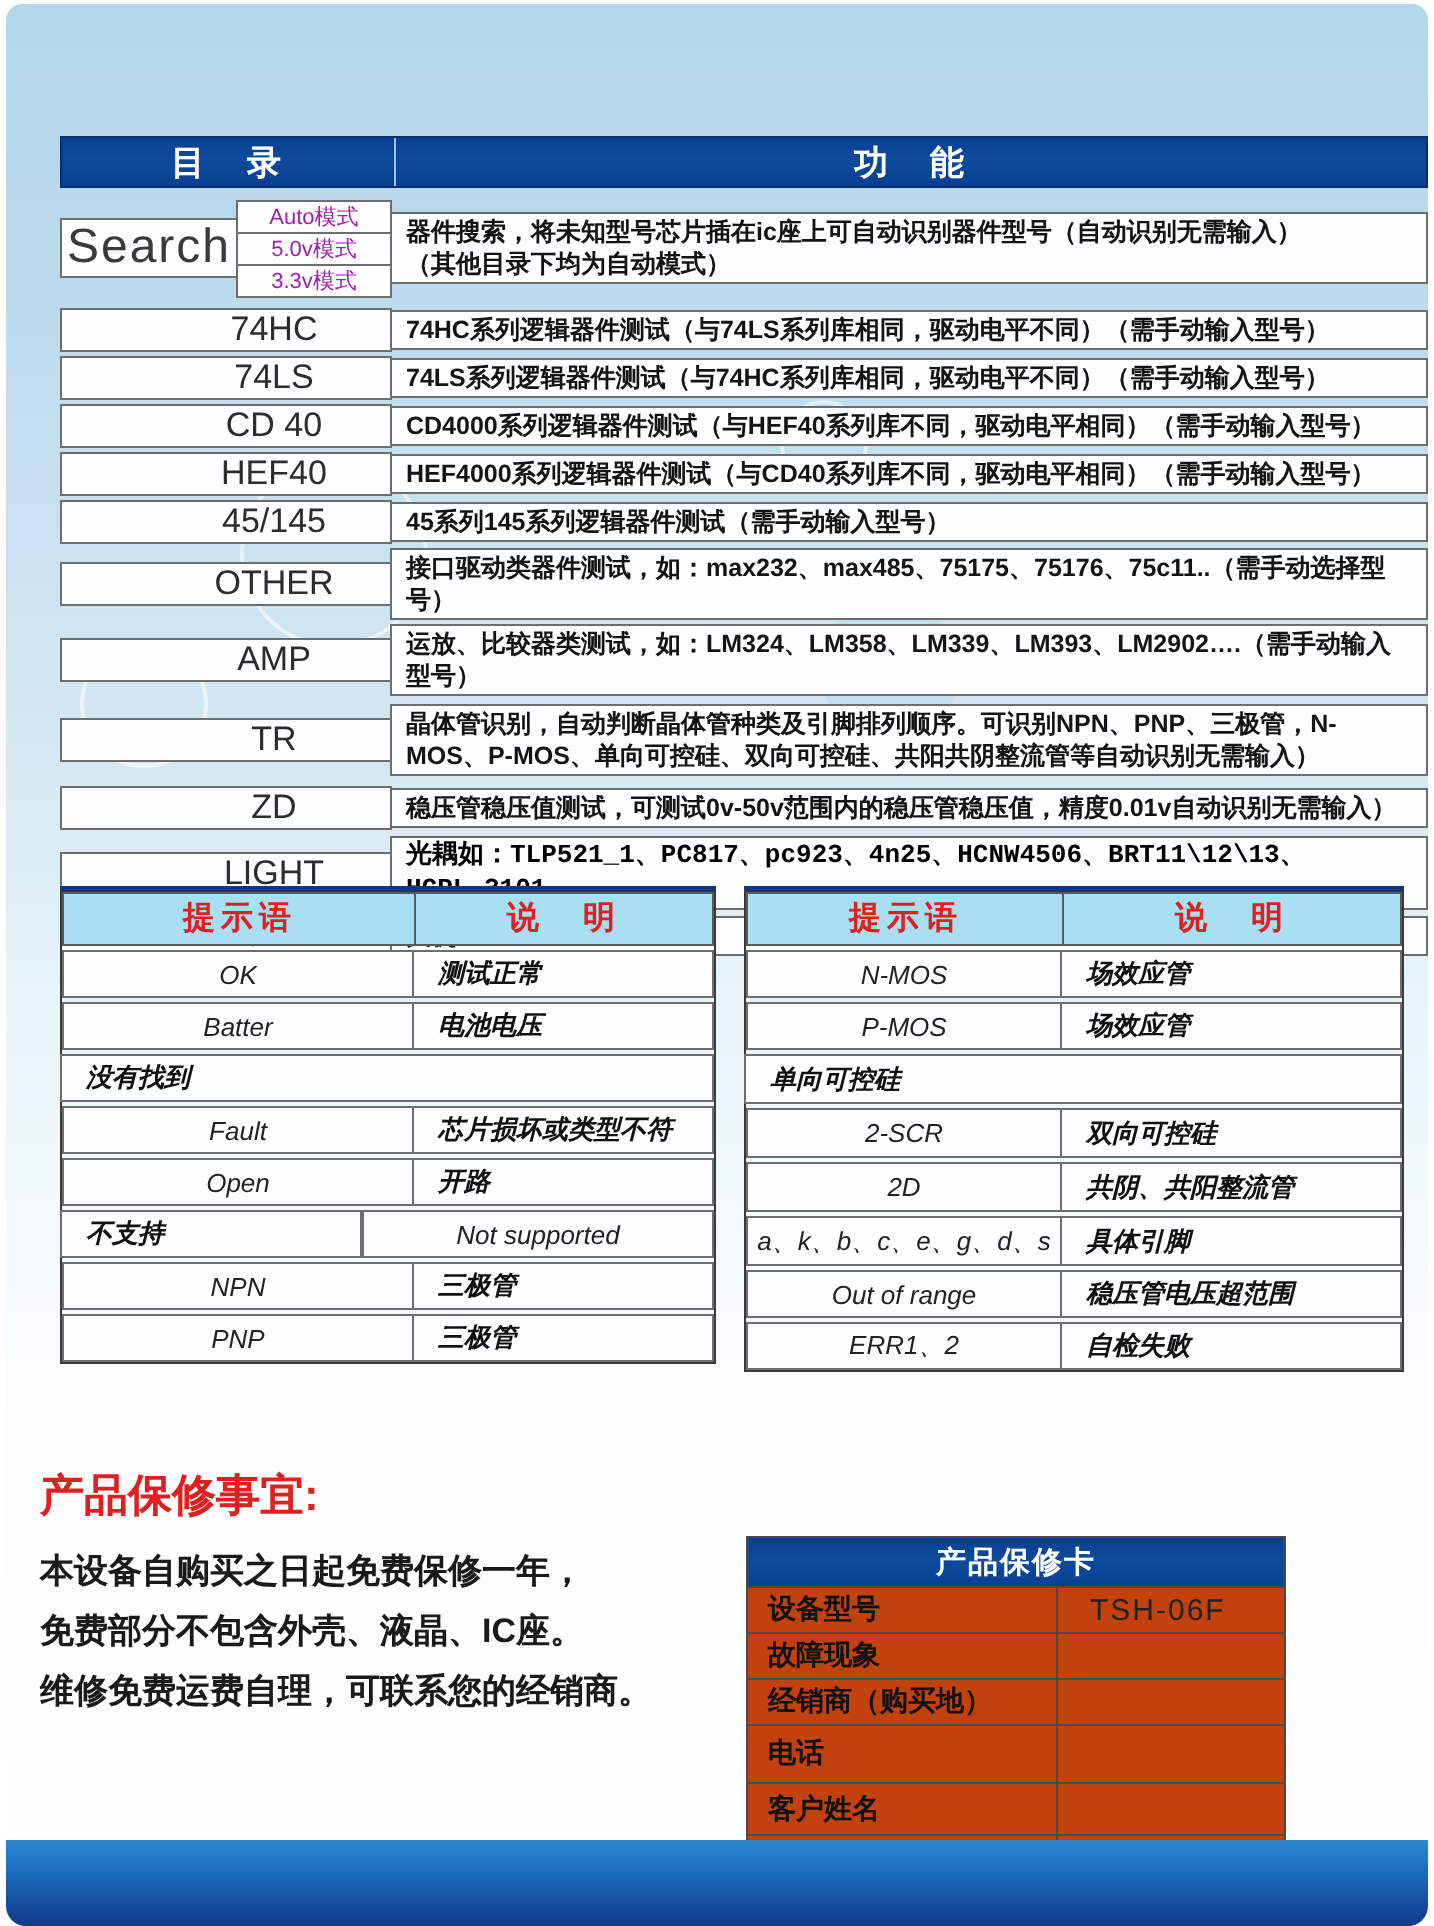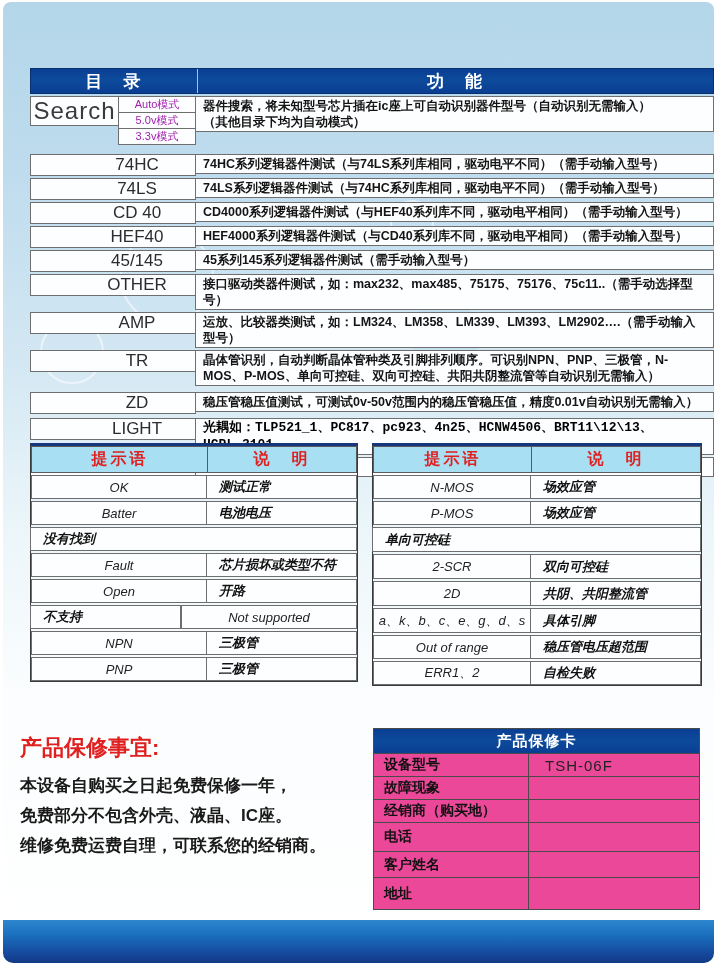--- a/index.html
+++ b/index.html
@@ -21,21 +21,21 @@
     position:absolute;left:3px;right:3px;bottom:0;height:43px;
     border-radius:0 0 10px 10px;
     background:linear-gradient(180deg,#2e86cf 0%,#1b6fbe 35%,#15479a 80%,#123a85 100%);
   }
   
   .main-table{position:absolute;left:30px;top:68px;width:684px;display:flex;flex-direction:column;row-gap:2px;}
   .mt-header{display:flex;height:24px;background:linear-gradient(180deg,#0a3f93 0%,#0d4a9c 45%,#0a3f93 100%);border:1px solid #08306f;}
   .mt-header .h1{width:166px;border-right:1px solid #9fc3e8;}
   .mt-header .h2{flex:1;}
   .mt-header div{display:flex;align-items:center;justify-content:center;color:#ffffff;font-weight:bold;font-size:17px;letter-spacing:2px;}
-  .mt-row{display:flex;align-items:flex-start;}
+  .mt-row{display:flex;align-items:center;}
   .cell{background:#fdfeff;border:1px solid #6e6e6e;box-sizing:border-box;}
   .mt-label{width:166px;display:flex;align-items:center;justify-content:center;
     font-size:17px;color:#2c2c2c;padding-left:48px;}
   .mt-desc{flex:1;margin-left:-1px;display:flex;flex-direction:column;justify-content:center;
     padding:1px 7px;font-size:12.5px;font-weight:600;color:#141414;line-height:1.28;}
   .search-label{width:89px;display:flex;align-items:center;justify-content:center;font-size:24px;color:#3a3a3a;letter-spacing:1px;}
   .modes{width:78px;margin-left:-1px;display:flex;flex-direction:column;}
   .mode-cell{flex:1;display:flex;align-items:center;justify-content:center;font-size:11px;font-weight:400;color:#a21caf;}
   .mode-cell + .mode-cell{margin-top:-1px;}
   .mono-desc{font-family:"Liberation Mono","DejaVu Sans Mono",monospace;font-weight:bold;font-size:13px;color:#000;}
@@ -51,21 +51,21 @@
   .pt-c2{flex:1;margin-left:-1px;display:flex;align-items:center;padding:2px 6px 2px 12px;
     font-size:13px;font-weight:700;color:#111;}
   .pt-left .pt-c1,.pt-left .pt-header .h1{width:176px;}
   .pt-right .pt-c1,.pt-right .pt-header .h1{width:158px;}
   .pt-header .h2{flex:1;margin-left:-1px;border-left:1px solid #5a5a5a;}
   
   .warranty{position:absolute;left:20px;top:733px;width:348px;}
   .warranty-title{color:#e01f1f;font-weight:bold;font-size:22px;margin-bottom:8px;}
   .warranty-line{font-size:17px;font-weight:600;color:#1a1a1a;line-height:1.75;}
   
-  .card{position:absolute;left:373px;top:728px;width:327px;background:#ec4899;
+  .card{position:absolute;left:373px;top:768px;width:270px;background:#c2410c;
     border:1px solid #4a4a4a;box-sizing:border-box;}
   .card-header{height:24px;display:flex;align-items:center;justify-content:center;
     background:linear-gradient(180deg,#0a3f93 0%,#0d4a9c 50%,#0a3f93 100%);
     color:#fff;font-weight:bold;font-size:15px;letter-spacing:1px;}
   .card-row{display:flex;border-top:1px solid #4a4a4a;min-height:22px;}
   .card-row.t1{min-height:25px;}
   .card-row.t2{min-height:28px;}
   .card-row.t3{min-height:31px;}
   .card-label{width:155px;display:flex;align-items:center;padding:2px 0 2px 10px;
     font-size:14px;font-weight:700;color:#111;box-sizing:border-box;border-right:1px solid #4a4a4a;}

